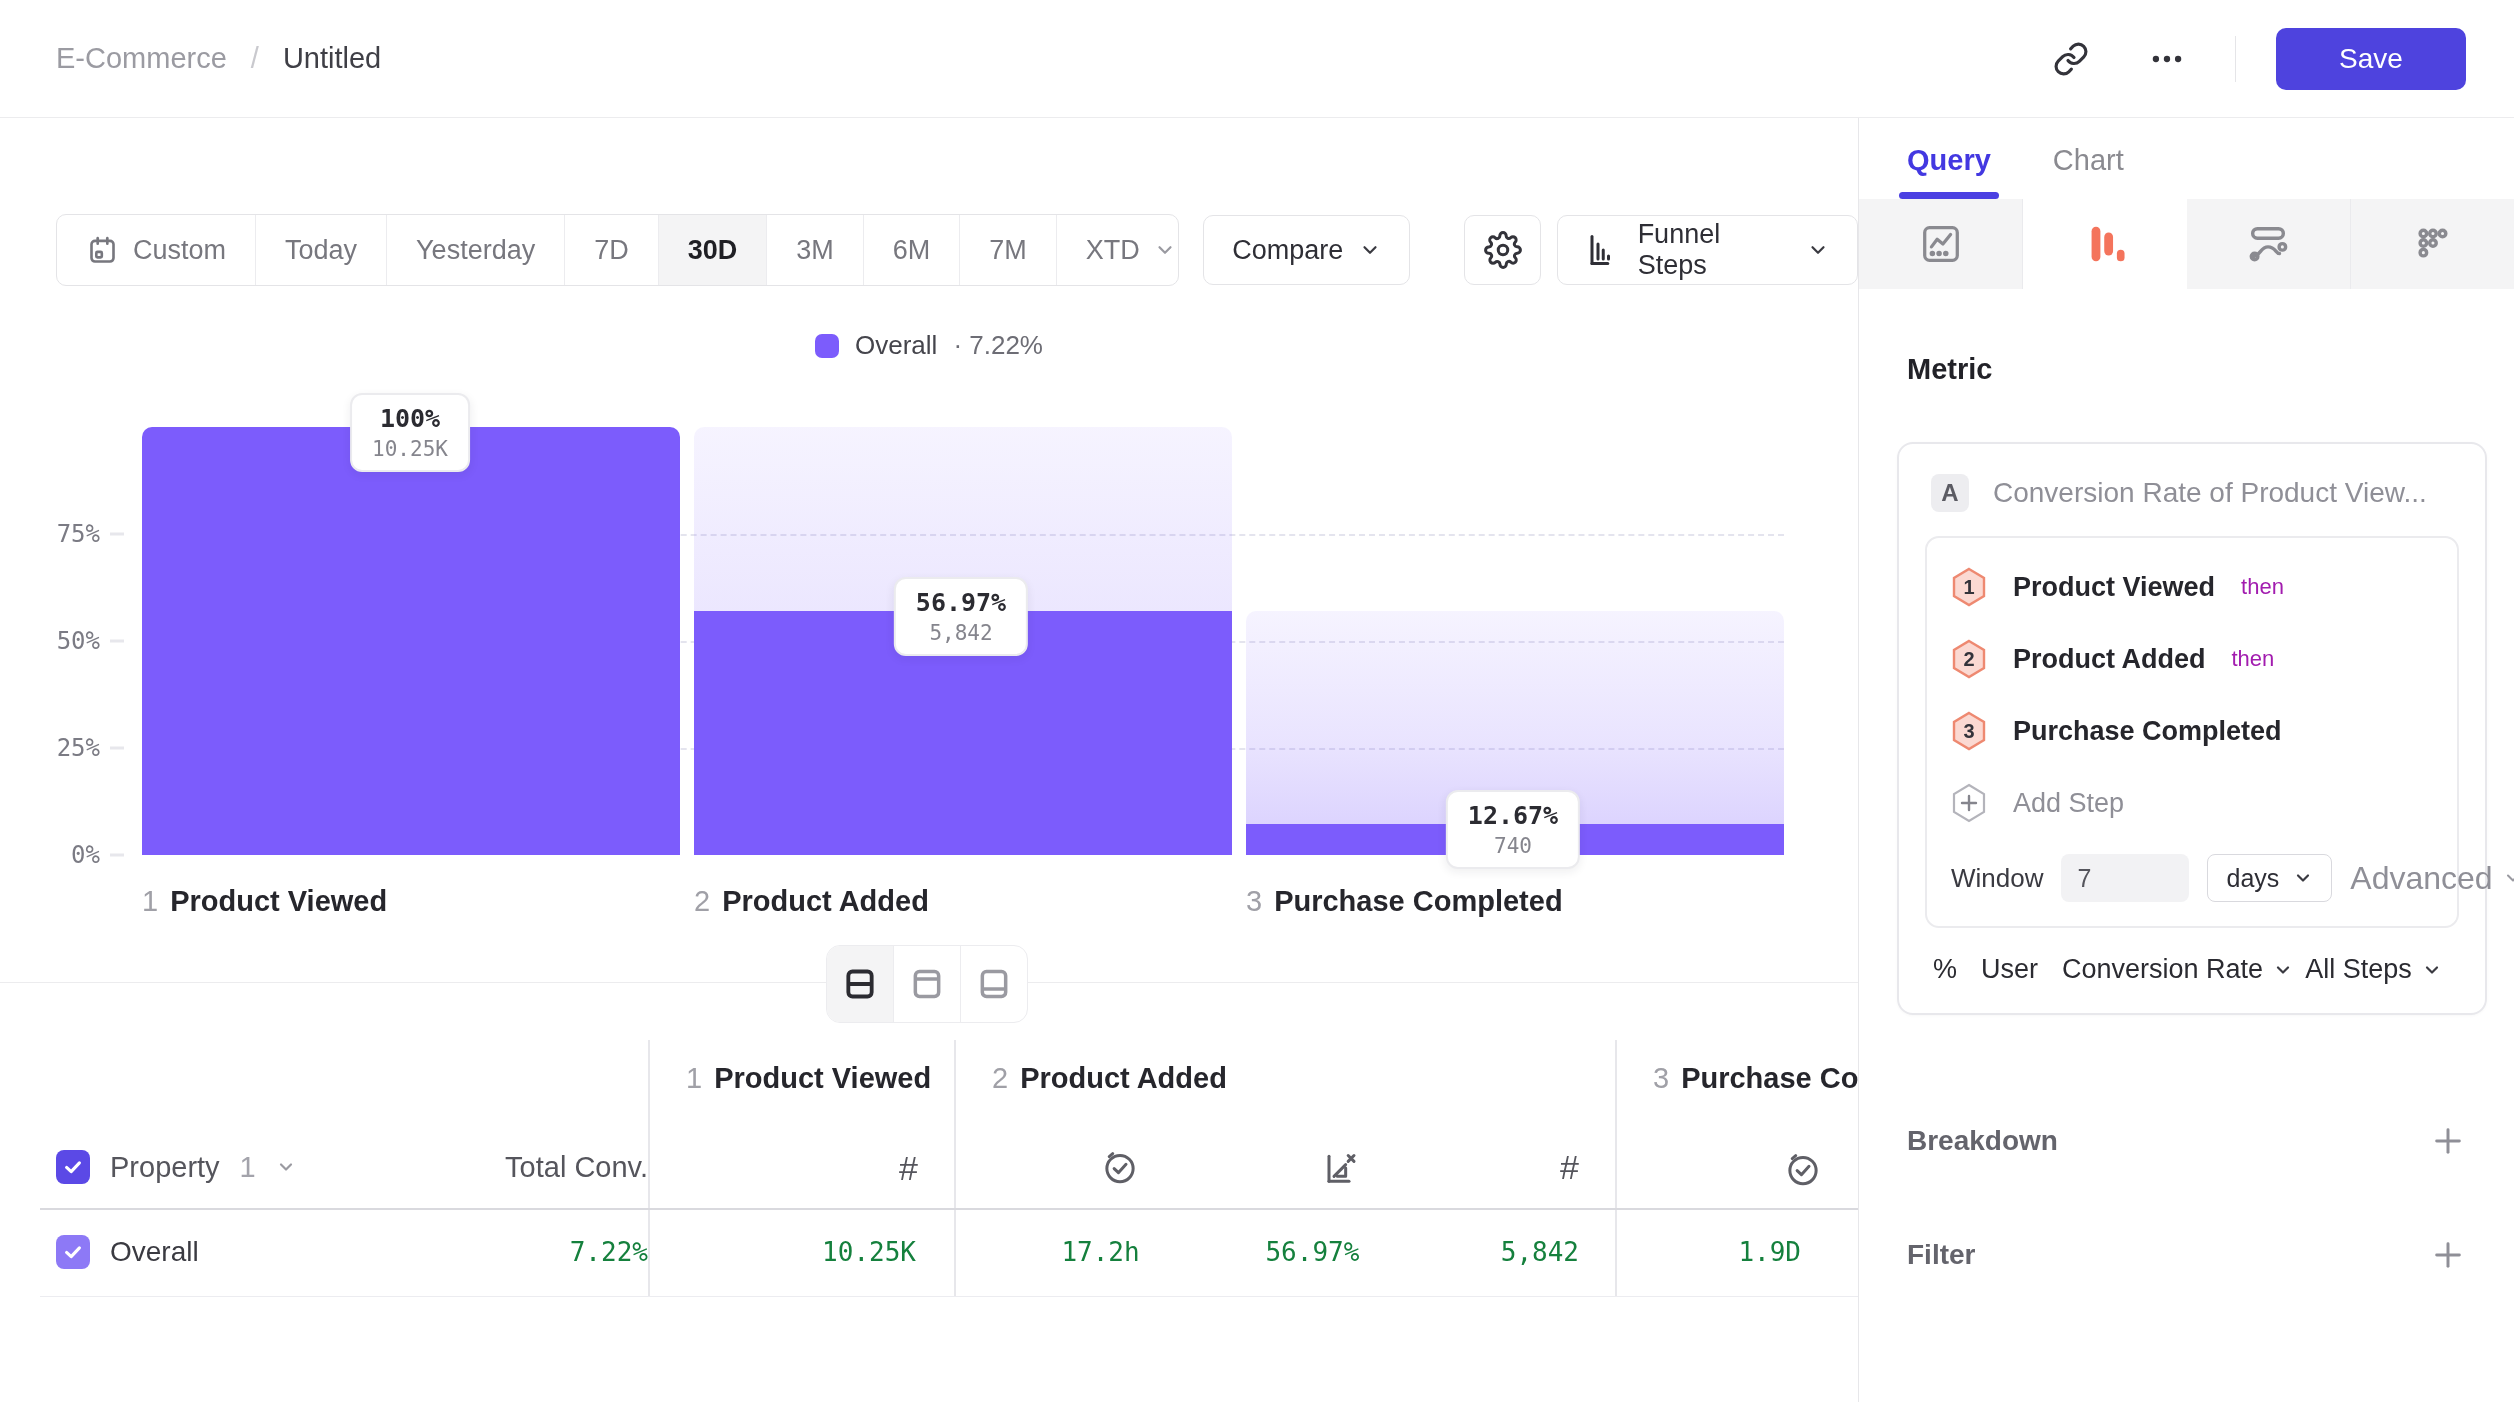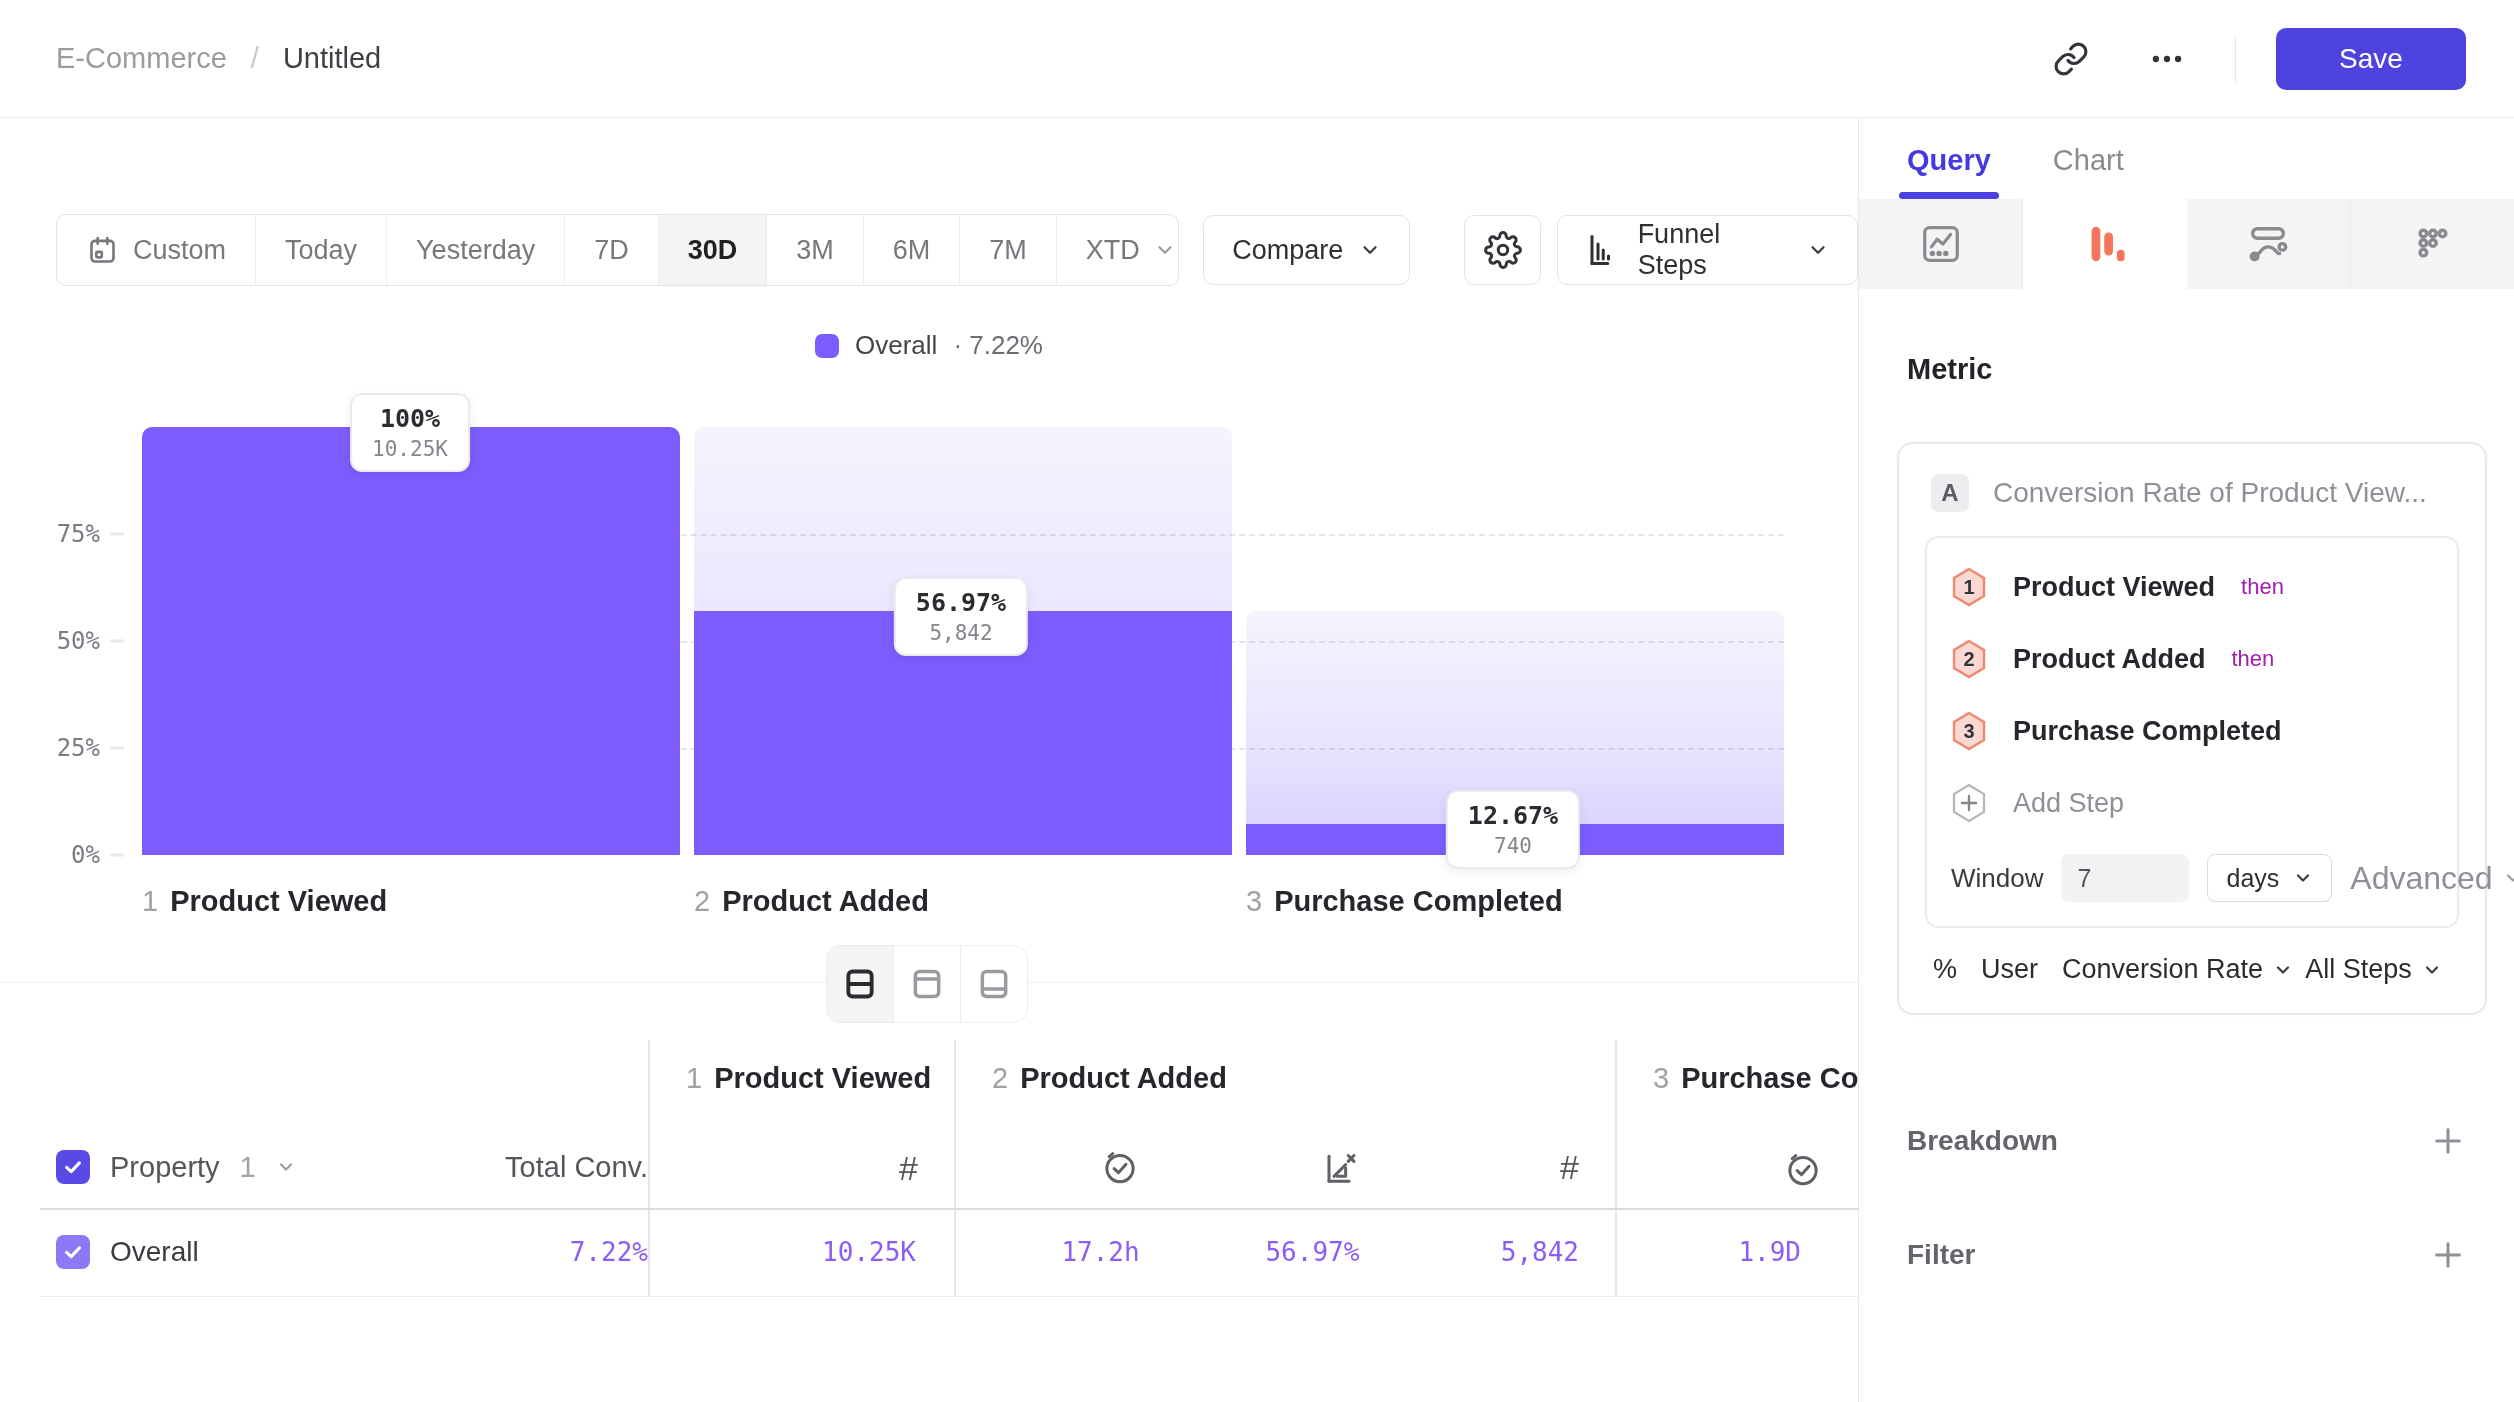--- a/index.html
+++ b/index.html
@@ -72,21 +72,21 @@
   .tcol{display:flex;flex-direction:column;}
   .th{height:168px;position:relative;}
   .td{height:88px;display:flex;align-items:center;}
   .cb{width:34px;height:34px;border-radius:8px;display:flex;align-items:center;justify-content:center;cursor:pointer;flex:none;}
   .cb.dark{background:#5b49e6;}
   .cb.light{background:#8d79f6;}
   .prop-head{position:absolute;bottom:24px;left:0;display:flex;align-items:center;gap:20px;}
   .prop-label{font-size:29px;color:#55555c;}
   .prop-num{font-size:29px;color:#a3a3ab;}
   .right-al{justify-content:flex-end;text-align:right;}
-  .mono-val{font-family:"DejaVu Sans Mono",monospace;font-size:26px;color:#8b5cf6;}
+  .mono-val{font-family:"DejaVu Sans Mono",monospace;font-size:26px;color:#15803d;}
   .group{border-left:2px solid #e7e7eb;}
   .g-title{position:absolute;top:22px;left:36px;display:flex;align-items:baseline;gap:12px;white-space:nowrap;}
   .g-num{font-size:29px;color:#a0a0a7;}
   .g-name{font-size:29px;font-weight:700;color:#26262c;}
   .g-icons{position:absolute;bottom:20px;right:0;display:flex;}
   .g-icon-cell{width:220px;display:flex;justify-content:flex-end;padding-right:36px;box-sizing:border-box;color:#5f5f66;}
   .g-body{display:flex;}
   .g-val-cell{width:220px;display:flex;justify-content:flex-end;padding-right:36px;box-sizing:border-box;}
   .hash-icon{font-size:34px;color:#55555c;font-weight:500;}
   .clip-name{max-width:238px;overflow:hidden;text-overflow:ellipsis;}

